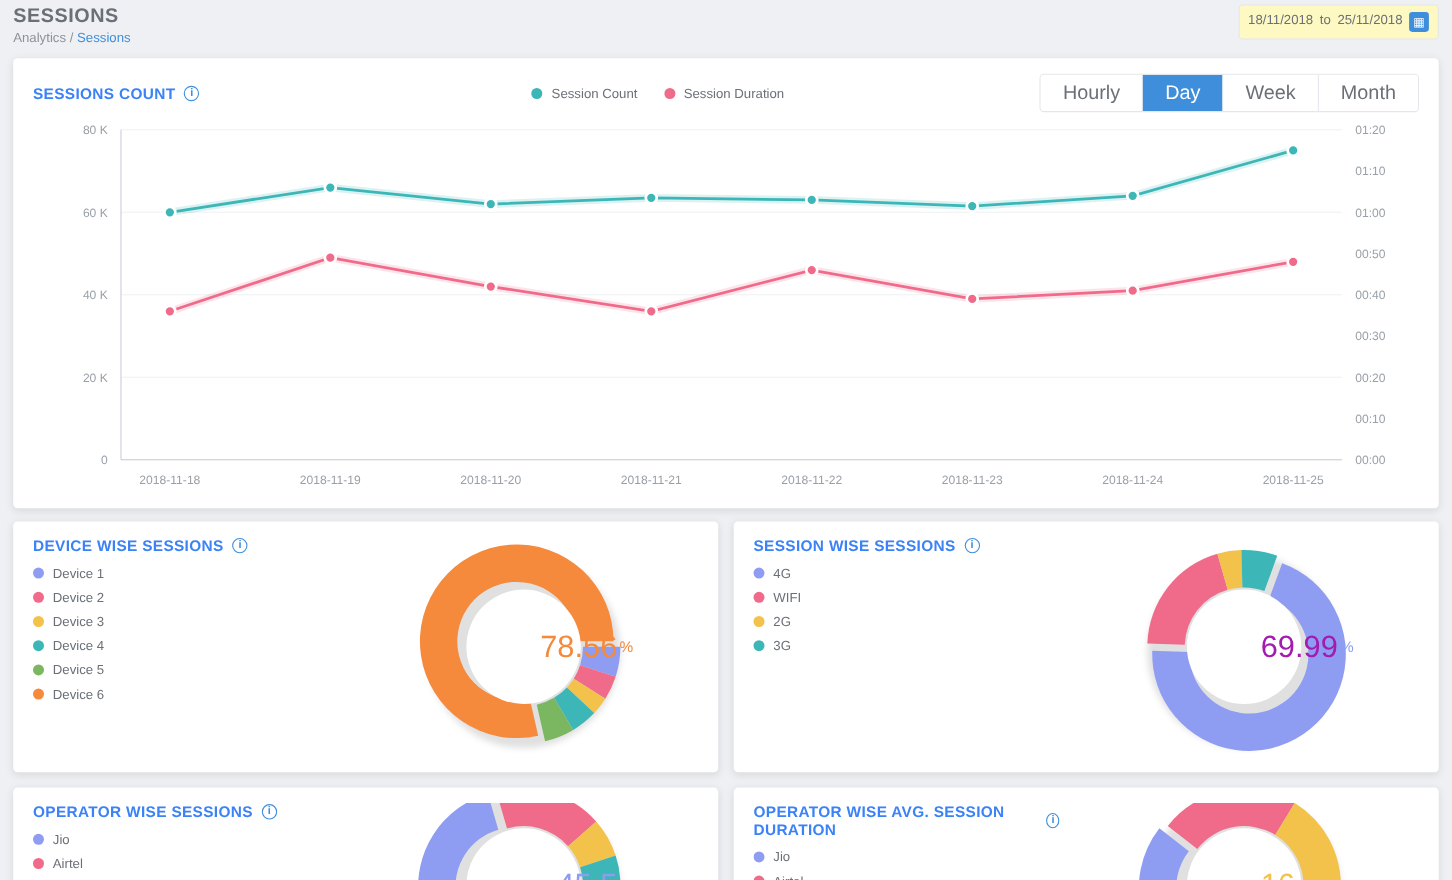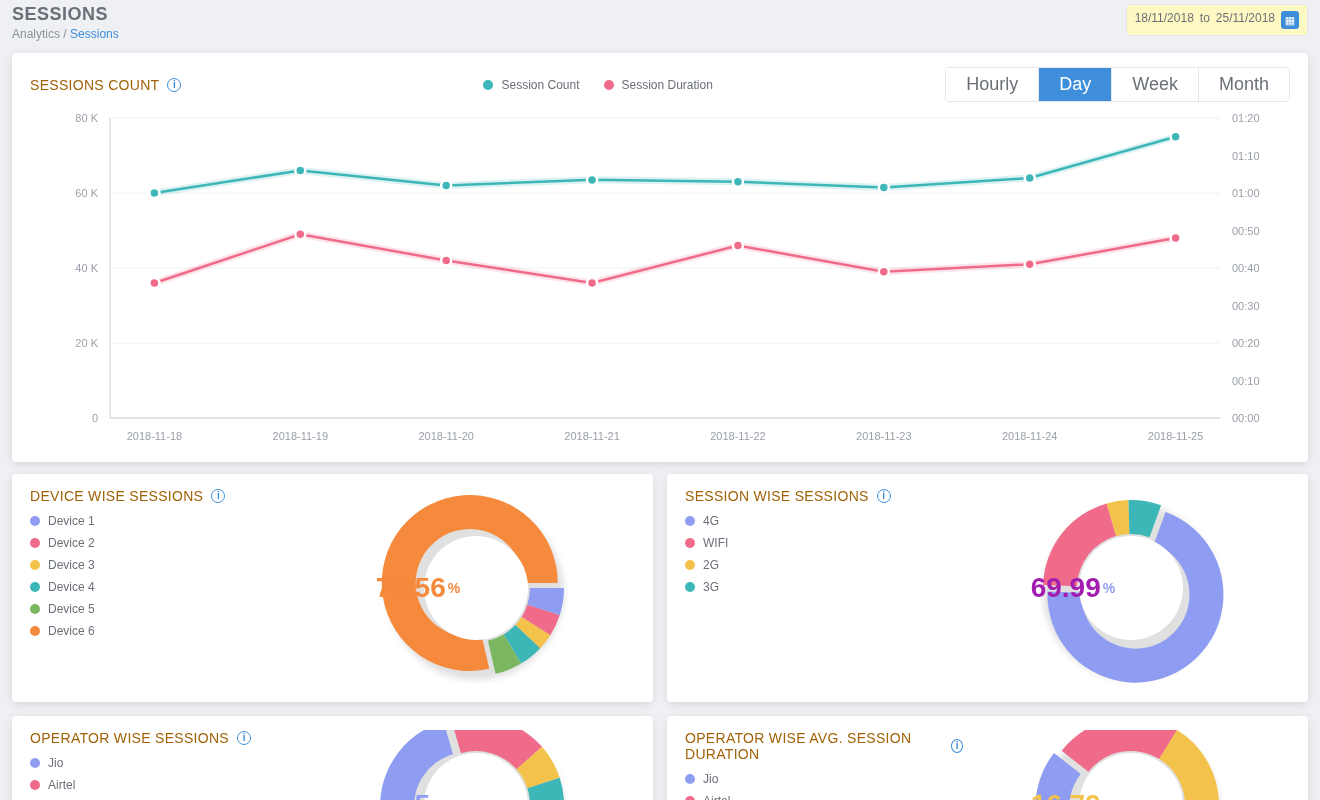--- a/index.html
+++ b/index.html
@@ -21,21 +21,21 @@
   body{margin:0;background:var(--bg);width:1320px;height:800px;overflow:hidden;color:var(--text);font-size:13px}
   .page{padding:4px 12px 12px 12px;display:flex;flex-direction:column;gap:12px}
   .topbar{display:flex;align-items:flex-start;justify-content:space-between}
   .topbar .title{font-size:18px;font-weight:700;color:#6b7078;letter-spacing:.5px}
   .topbar .breadcrumb{font-size:12px;color:var(--muted);margin-top:2px}
   .topbar .breadcrumb a{color:var(--link);text-decoration:none}
   .date-range{display:flex;align-items:flex-start;gap:6px;background:#fef9c3;border:1px solid var(--border);border-radius:4px;padding:6px 8px;color:#6b7078;font-size:12px}
   .date-range .cal{width:18px;height:18px;background:var(--link);border-radius:3px;display:inline-flex;align-items:center;justify-content:center;color:#fff;font-size:11px}
   .card{background:var(--card);border-radius:4px;box-shadow:var(--shadow);padding:14px 18px}
   .card-title-row{display:flex;align-items:center;gap:8px}
-  .card-title{font-weight:400;color:#a16207;font-size:14px;letter-spacing:.3px}
+  .card-title{font-weight:700;color:#3b82f6;font-size:14px;letter-spacing:.3px}
   .info-icon{width:14px;height:14px;border:1.5px solid var(--link);border-radius:50%;display:inline-flex;align-items:center;justify-content:center;color:var(--link);font-size:10px;font-weight:700;line-height:1}
   
   .sessions-card .head{display:flex;align-items:center;gap:22px}
   .legend{display:flex;gap:24px;align-items:flex-end;margin-left:auto}
   .legend-item{display:flex;align-items:center;gap:8px;color:#6b7078;font-size:12px}
   .dot{width:10px;height:10px;border-radius:50%;display:inline-block}
   .segmented{display:flex;border:1px solid var(--border);border-radius:4px;overflow:hidden}
   .segmented button{background:#fff;border:none;border-right:1px solid var(--border);padding:6px 20px;font-size:18px;color:#6b7078;cursor:pointer}
   .segmented button:last-child{border-right:none}
   .segmented button.active{background:var(--link);color:#fff}
@@ -47,21 +47,21 @@
   .series-point{stroke:#fff;stroke-width:2.5}
   
   .grid2{display:grid;grid-template-columns:1fr 1fr;gap:14px}
   .mini{display:flex;gap:8px}
   .mini .left{flex:0 0 46%}
   .mini .right{flex:1;display:flex;align-items:center;justify-content:center}
   .legend-list{display:flex;flex-direction:column;gap:8px;margin-top:10px}
   .legend-list .legend-item{font-size:12px}
   .donut-wrap{position:relative;width:200px;height:200px}
   .donut-wrap svg{width:100%;height:100%;overflow:visible}
-  .donut-center{position:absolute;inset:0;display:flex;align-items:center;justify-content:flex-start;font-weight:700}
+  .donut-center{position:absolute;inset:0;display:flex;align-items:center;justify-content:flex-end;font-weight:400}
   .donut-center .val{font-size:28px}
   .donut-center .pct{font-size:14px;margin-left:2px}
   .mini.cut{height:140px;overflow:hidden} 
   .mini.cut .donut-wrap{width:200px;height:200px;margin-top:10px}
 </style>
 </head>
 <body>
 
 <div class="page">
 

